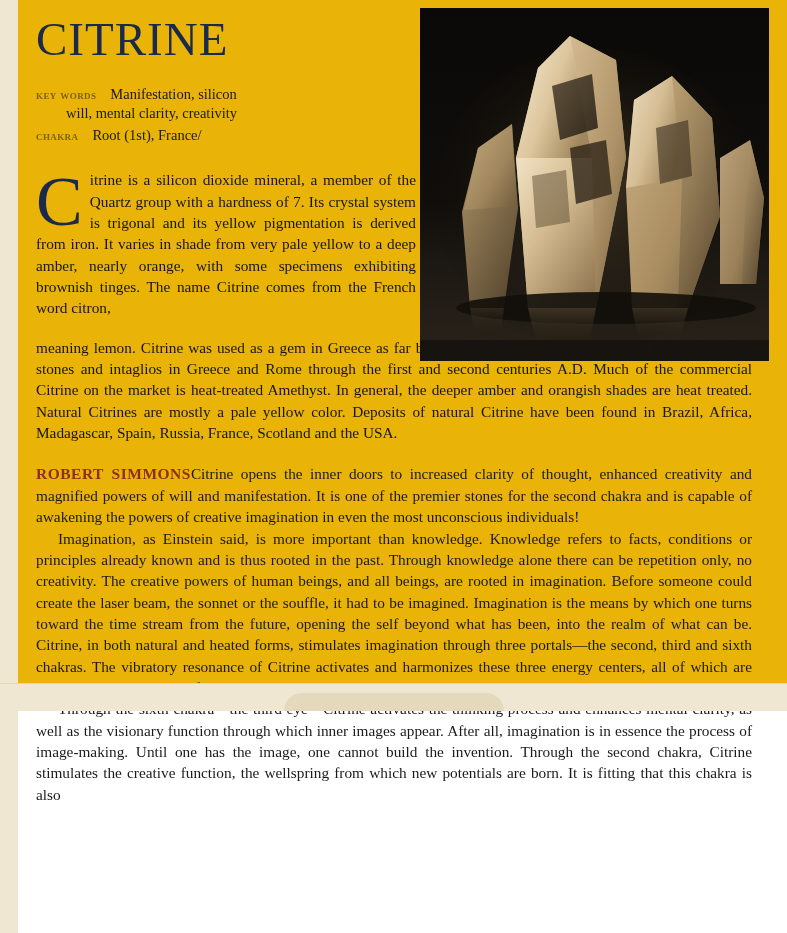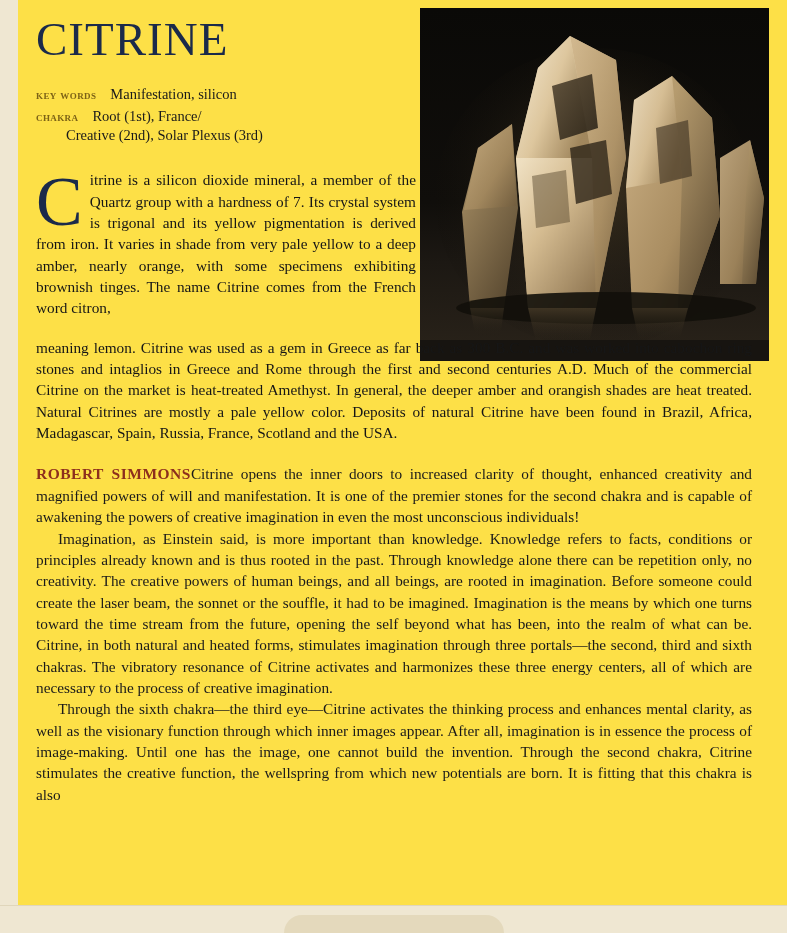--- a/index.html
+++ b/index.html
@@ -11,22 +11,22 @@
     width: 787px;
     height: 933px;
     overflow: hidden;
     font-family: "Liberation Serif", serif;
     color: #1a1a1a;
     position: relative;
   }
   .page {
     position: relative;
     width: 787px;
-    height: 933px;
-    background: #fde047;
+    height: 711px;
+    background: #eab308;
     box-sizing: border-box;
   }
   
   .left-strip {
     position: absolute;
     left: 0; top: 0;
     width: 18px; height: 933px;
     background: #efe7d2;
   }
   .content {
@@ -230,24 +230,24 @@
     </svg>
   </div>
 
   <div class="content">
 
     <h1 class="title">CITRINE</h1>
 
     <div class="meta">
       <div class="meta-row">
         <span class="meta-label">KEY WORDS</span><span class="meta-value">Manifestation, silicon</span>
+        <span class="meta-cont meta-value">will, mental clarity, creativity</span>
       </div>
       <div class="meta-row">
         <span class="meta-label">CHAKRA</span><span class="meta-value">Root (1st), France/</span>
-        <span class="meta-cont meta-value">Creative (2nd), Solar Plexus (3rd)</span>
       </div>
     </div>
 
     <div class="body-wrap">
       <div class="intro">
         <span class="dropcap">C</span>
         <span>itrine is a silicon dioxide mineral, a member of the Quartz group with a hardness of 7. Its crystal system is trigonal and its yellow pigmentation is derived from iron. It varies in shade from very pale yellow to a deep amber, nearly orange, with some specimens exhibiting brownish tinges. The name Citrine comes from the French word citron,</span>
       </div>
       <div class="intro-rest">
         <p class="para noindent">meaning lemon. Citrine was used as a gem in Greece as far back as 300 B.C. and was worked into cabochon ring stones and intaglios in Greece and Rome through the first and second centuries A.D. Much of the commercial Citrine on the market is heat-treated Amethyst. In general, the deeper amber and orangish shades are heat treated. Natural Citrines are mostly a pale yellow color. Deposits of natural Citrine have been found in Brazil, Africa, Madagascar, Spain, Russia, France, Scotland and the USA.</p>

